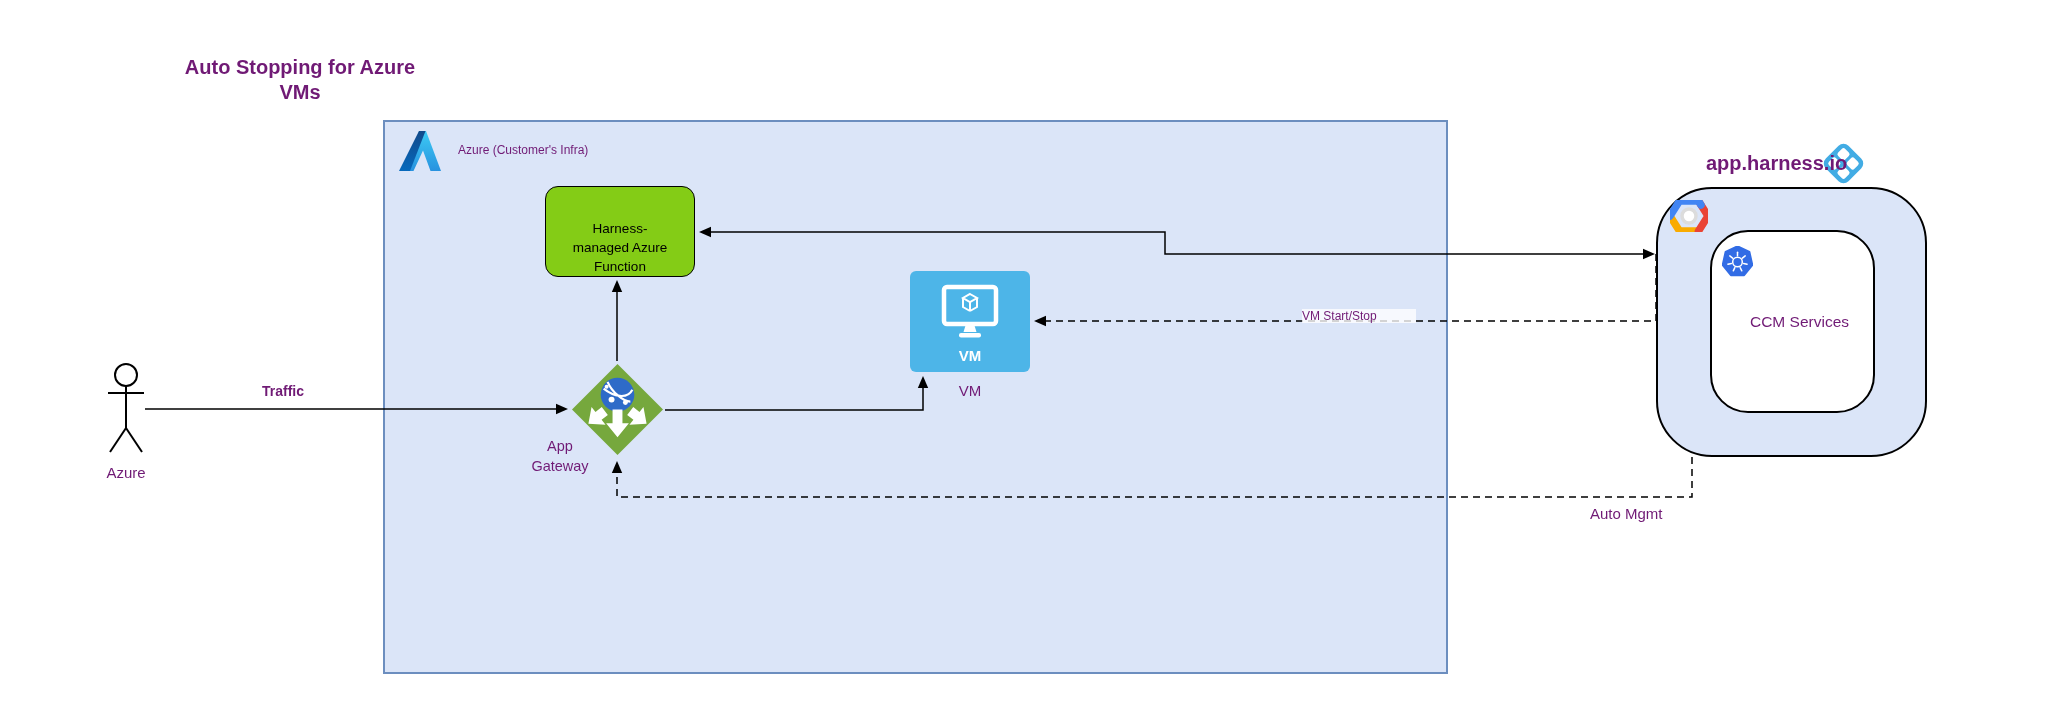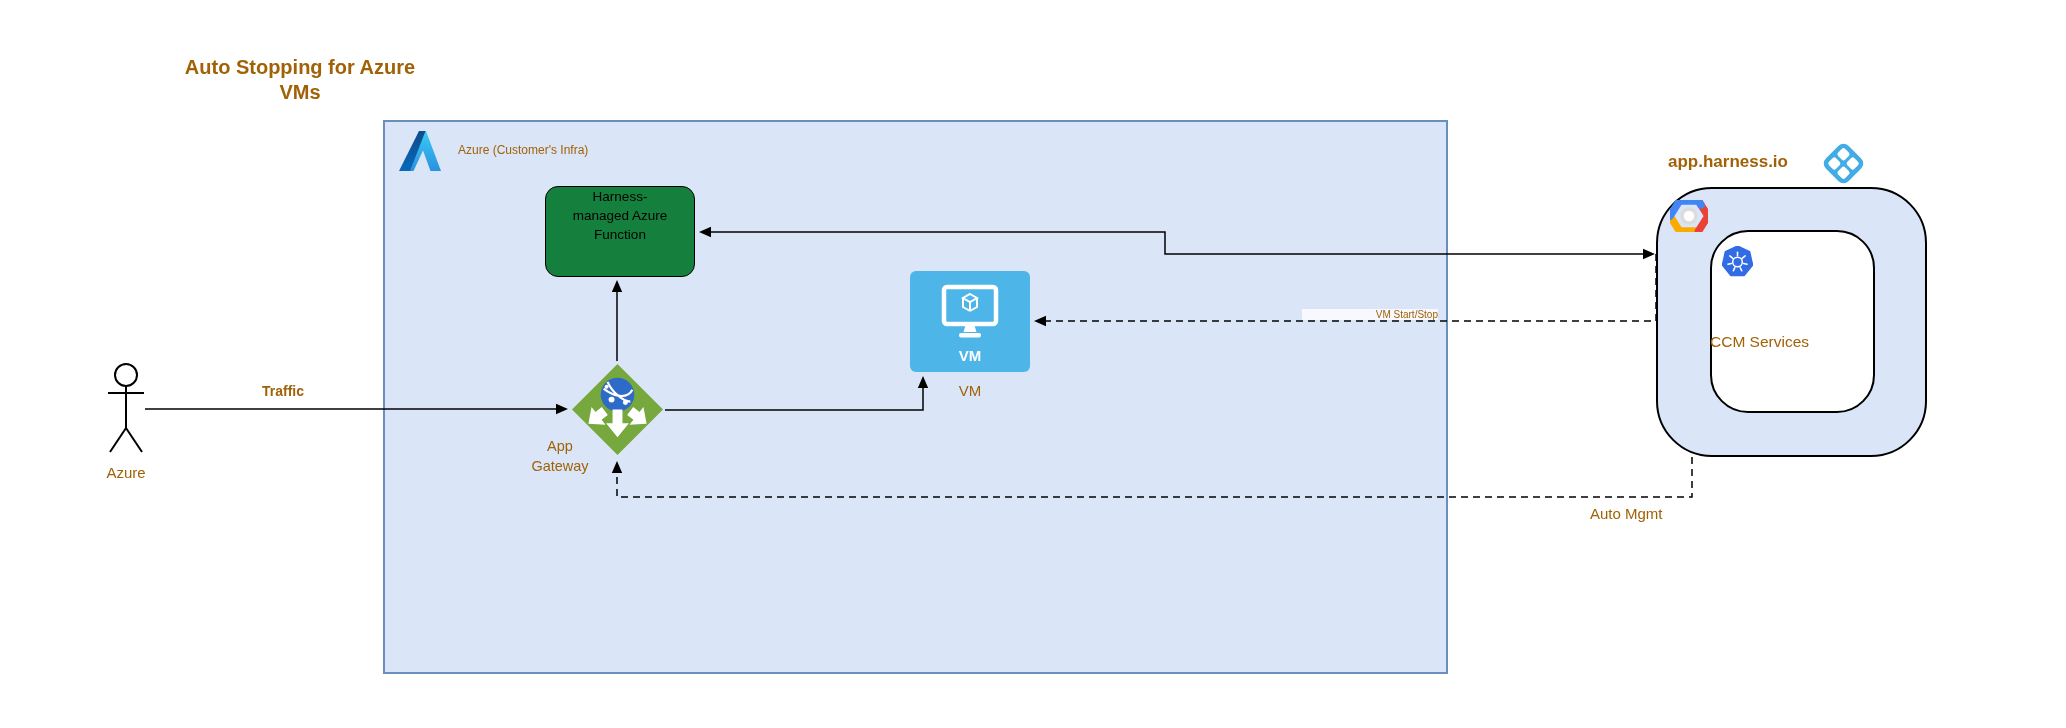--- a/index.html
+++ b/index.html
@@ -1,39 +1,39 @@
 <!DOCTYPE html>
 <html style="--zone-fill: #dbe5f8; --zone-border: #6c8ebf; --vm-tile: #4db5e8; --gateway-green: #76a83d; --globe-blue: #2e6bc8; --harness-blue: #42ace4; --k8s-blue: #326ce5; --line: #000000;"><head>
 <meta charset="utf-8">
 <style>
   html,body{margin:0;padding:0;background:#ffffff;}
   .canvas{position:relative;width:2066px;height:728px;background:#ffffff;overflow:hidden;
           font-family:"Liberation Sans",sans-serif;color:#000;}
   .abs{position:absolute;}
-  .lbl{position:absolute;z-index:6;color:#a16207;}
+  .lbl{position:absolute;z-index:6;color:#701a75;}
   .title{left:170px;top:55px;width:260px;font-size:20px;font-weight:bold;line-height:25px;text-align:center;}
   .azure-zone{left:383px;top:120px;width:1065px;height:554px;background:var(--zone-fill);
               border:2px solid var(--zone-border);box-sizing:border-box;z-index:1;}
   .azure-zone-label{left:458px;top:143px;font-size:12px;font-weight:normal;}
-  .fn-box{left:545px;top:186px;width:150px;height:91px;background:#15803d;border:1.5px solid #000;
-          border-radius:13px;box-sizing:border-box;display:flex;align-items:flex-start;justify-content:center;z-index:3;}
+  .fn-box{left:545px;top:186px;width:150px;height:91px;background:#84cc16;border:1.5px solid #000;
+          border-radius:13px;box-sizing:border-box;display:flex;align-items:flex-end;justify-content:center;z-index:3;}
   .fn-box span{display:block;width:98px;text-align:center;font-size:13.5px;line-height:19px;}
   .vm-tile{left:910px;top:271px;width:120px;height:101px;background:var(--vm-tile);border-radius:6px;z-index:3;}
   .vm-tile-label{left:910px;top:347px;width:120px;text-align:center;color:#fff;font-size:15px;font-weight:600;z-index:6;}
   .vm-label{left:940px;top:382px;width:60px;text-align:center;font-size:15px;}
   .gw-label{left:525px;top:436px;width:70px;text-align:center;font-size:14.5px;line-height:20px;}
   .actor-label{left:96px;top:464px;width:60px;text-align:center;font-size:15px;}
   .traffic-label{left:228px;top:383px;width:76px;text-align:right;font-size:14px;font-weight:bold;}
   .harness-zone{left:1656px;top:187px;width:271px;height:270px;background:var(--zone-fill);
                 border:2px solid #000;border-radius:56px;box-sizing:border-box;z-index:1;}
-  .harness-title{left:1668px;top:152px;width:150px;font-size:17px;font-weight:bold;}
+  .harness-title{left:1706px;top:152px;width:150px;font-size:20px;font-weight:bold;}
   .ccm-box{left:1710px;top:230px;width:165px;height:183px;background:#fff;border:2px solid #000;
            border-radius:38px;box-sizing:border-box;z-index:2;}
-  .ccm-label{left:1710px;top:313px;width:179px;font-size:15.5px;margin-top:20px;}
-  .vmss-label{left:1302px;top:309px;width:136px;text-align:right;font-size:10px;
+  .ccm-label{left:1710px;top:313px;width:179px;text-align:center;font-size:15.5px;}
+  .vmss-label{left:1302px;top:309px;width:114px;text-align:left;font-size:12px;
               background:rgba(255,255,255,0.78);z-index:6;}
   .rule-label{left:1590px;top:505px;font-size:15px;}
   .icon{position:absolute;z-index:5;}
   svg.connectors{position:absolute;left:0;top:0;z-index:4;}
   svg.connectors path{fill:none;stroke:var(--line);stroke-width:1.5;}
   svg.connectors path.dashed{stroke-dasharray:7 5;}
   svg.connectors polygon{fill:var(--line);stroke:none;}
 </style>
 </head>
 <body>

